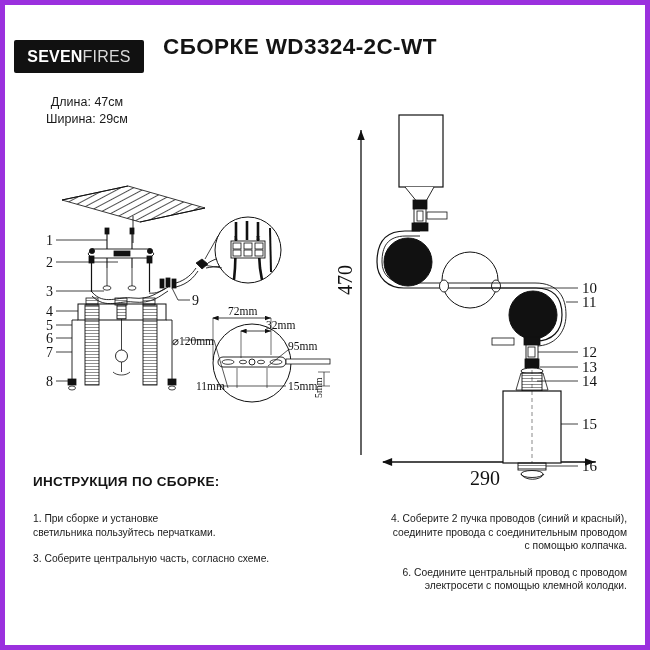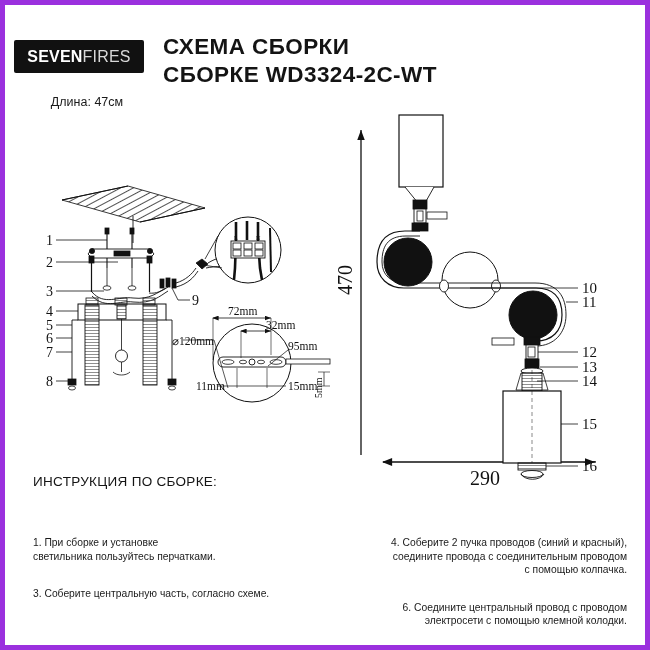--- a/index.html
+++ b/index.html
@@ -81,57 +81,57 @@
     left: 0;
     top: 0;
   }
 
   
   .instr-heading {
     position: absolute;
     left: 33px;
     top: 474px;
     font-size: 13.5px;
-    font-weight: 400;
+    font-weight: 700;
     letter-spacing: 0.3px;
     color: #141414;
   }
   .instr-col {
     position: absolute;
     font-size: 10.3px;
     line-height: 13.5px;
     color: #1a1a1a;
   }
   .instr-left  { left: 33px;  top: 512px; width: 280px; }
   .instr-right { left: 327px; top: 512px; width: 300px; text-align: right; }
-  .instr-item { margin-bottom: 13px; margin-top: 24px; }
+  .instr-item { margin-bottom: 13px; }
   .instr-item:last-child { margin-bottom: 0; }
 </style>
 </head>
 <body>
 
 <div id="page">
 
   <div class="frame-border frame-top"></div>
   <div class="frame-border frame-bottom"></div>
   <div class="frame-border frame-left"></div>
   <div class="frame-border frame-right"></div>
 
   <div class="logo-box">
     <span class="logo-text">
       <span class="logo-seven">SEVEN</span><span class="logo-fires">FIRES</span>
     </span>
   </div>
 
   <div class="specs">
     <div>Длина: 47см</div>
+    <div>Ширина: 29см</div>
   </div>
 
   <div class="title-block">
-    <div class="title-line">СХЕМА СБОРКИ</div>
     <div class="title-line">СБОРКЕ WD3324-2C-WT</div>
   </div>
 
   <svg id="drawing" width="650" height="650" viewBox="0 0 650 650">
     <defs>
       <pattern id="hatch" width="6" height="6" patternTransform="rotate(62)" patternUnits="userSpaceOnUse">
         <line x1="0" y1="0" x2="0" y2="6" stroke="#222" stroke-width="1.6"></line>
       </pattern>
       <pattern id="springhatch" width="3" height="3" patternTransform="rotate(0)" patternUnits="userSpaceOnUse">
         <line x1="0" y1="0" x2="3" y2="0" stroke="#333" stroke-width="1.1"></line>

